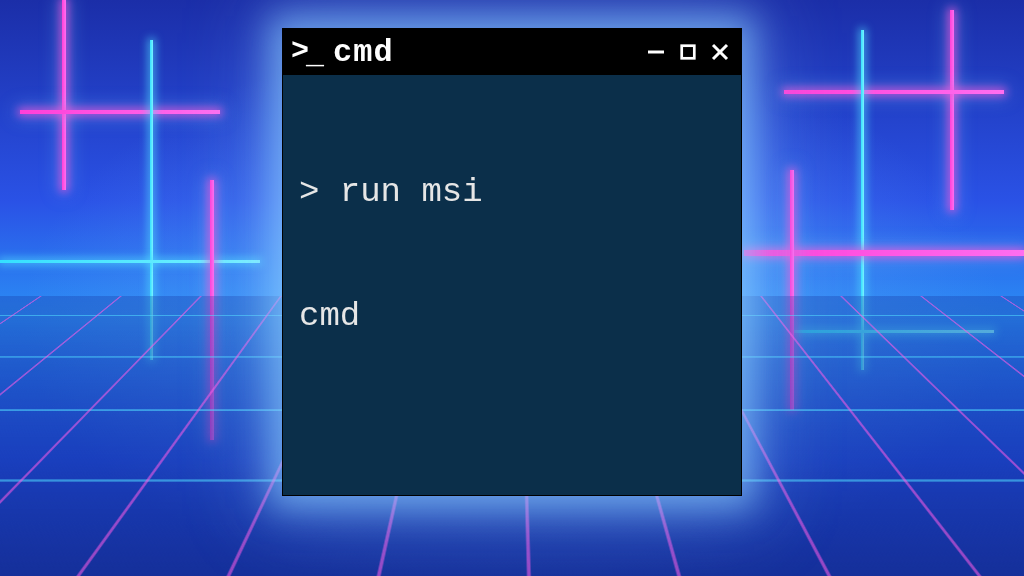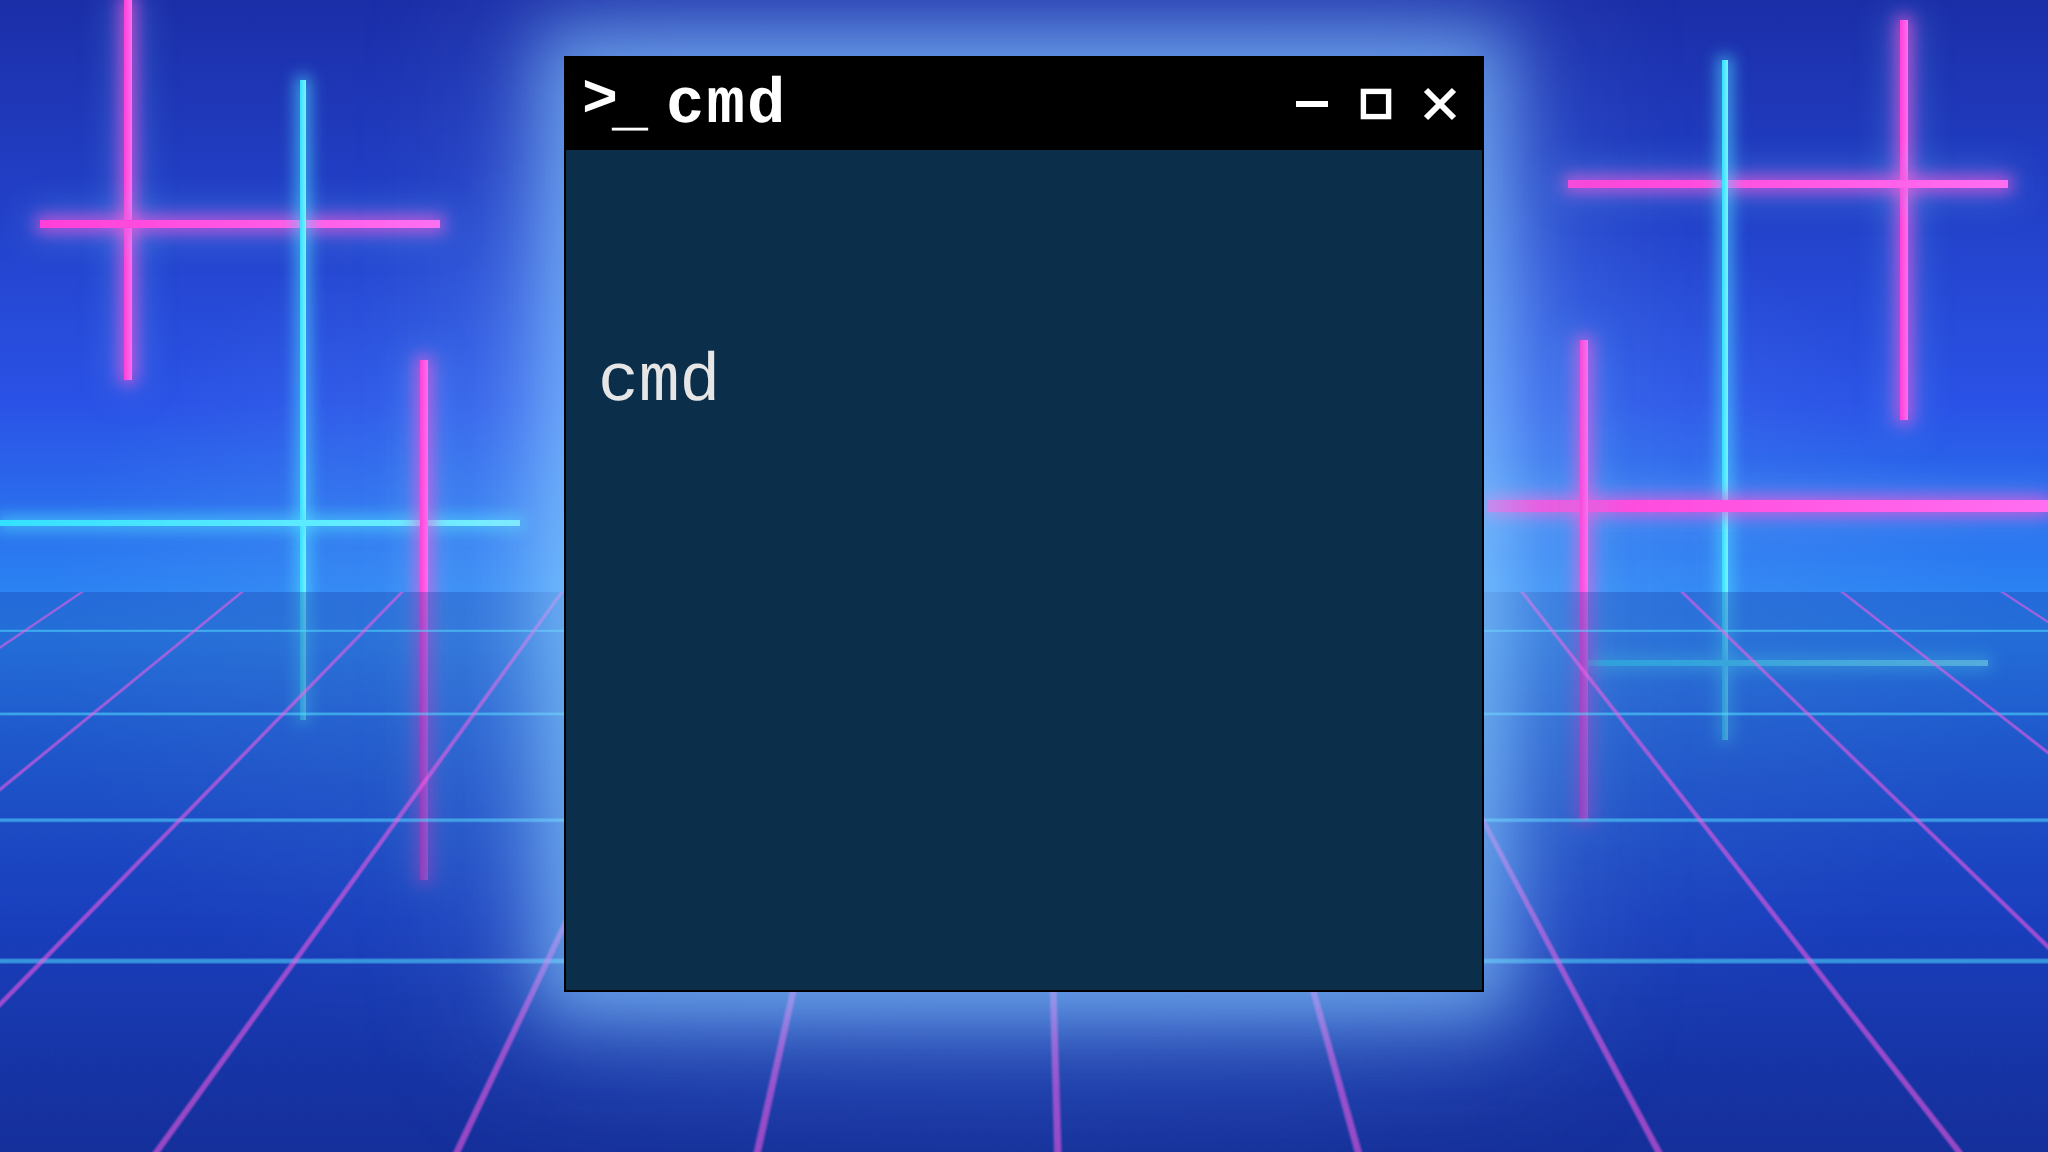--- a/index.html
+++ b/index.html
@@ -145,17 +145,18 @@
         <div class="win-btn" title="close">
           <svg viewBox="0 0 20 20" width="20" height="20">
             <line x1="3" y1="3" x2="17" y2="17"></line>
             <line x1="17" y1="3" x2="3" y2="17"></line>
           </svg>
         </div>
       </div>
     </div>
 
     <div class="term-body">
+      <span class="term-line">&gt; run msi</span>
       <span class="term-line">cmd</span>
     </div>
   </div>
 
 </div>
 
 </body></html>

